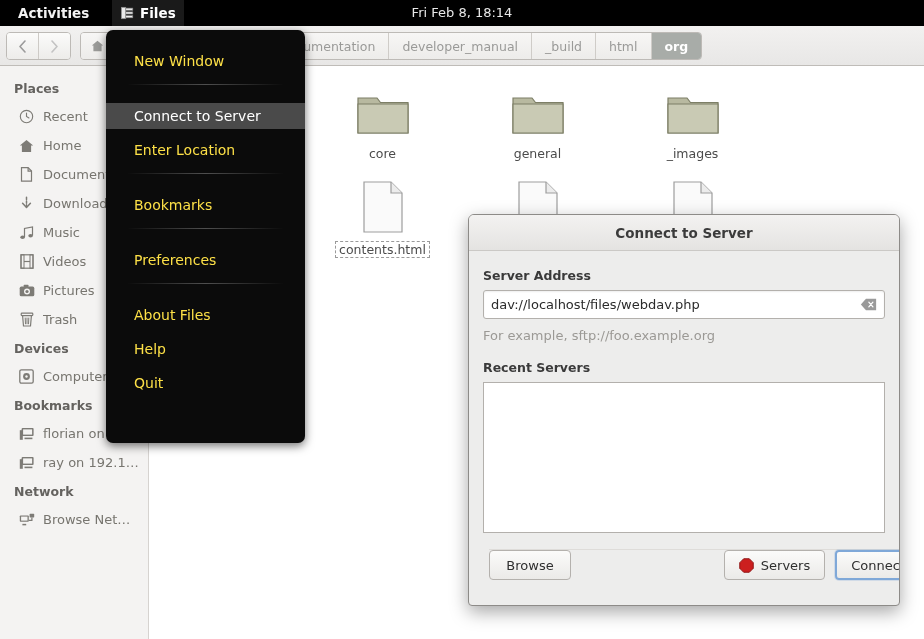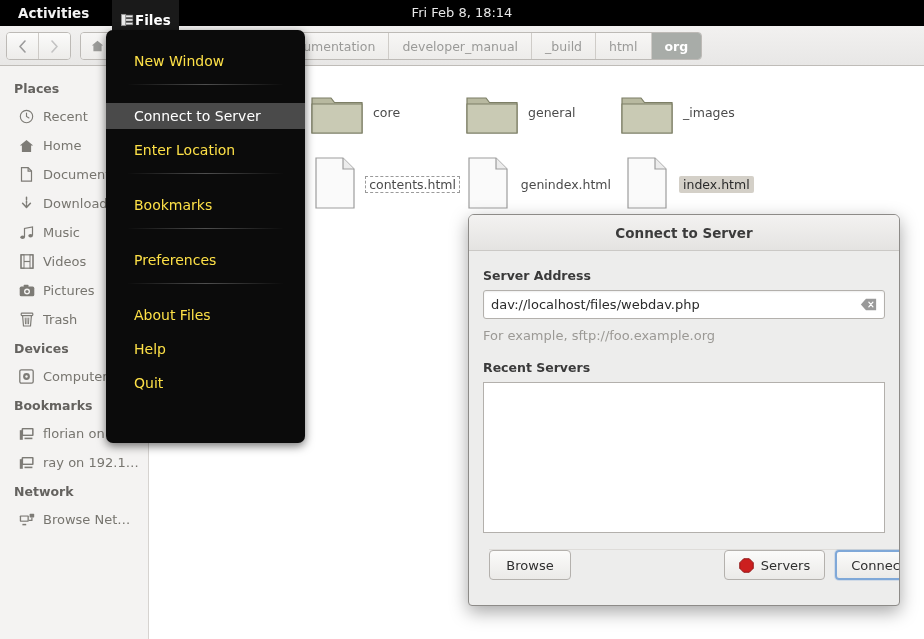--- a/index.html
+++ b/index.html
@@ -30,21 +30,22 @@
     height: 26px; line-height: 26px;
     padding: 0 8px;
     font-weight: bold;
     font-size: 13.5px;
     color: #f2f2f2;
   }
   #appmenu {
     position: absolute; left: 112px; top: 0;
     height: 26px; line-height: 26px;
     display: flex; align-items: center;
-    padding: 7px 8px;
+    gap: 5px;
+    padding: 0 8px;
     background: #1a1a1a;
   }
   #appmenu .applabel {
     font-weight: bold; font-size: 13.5px; color: #ffffff;
   }
   .fm-icon { width: 15px; height: 14px; display:block; }
   #clock {
     position: absolute; left: 0; top: 0;
     width: 924px; height: 26px; line-height: 26px;
     text-align: center;
@@ -156,21 +157,21 @@
   }
   .icongrid {
     position: absolute; top: 14px; left: 0;
     width: 774px;
     display: flex;
     flex-wrap: wrap;
   }
   .fileitem {
     width: 155px;
     margin: 0 0 14px 0;
-    display: flex; align-items: center;
+    display: flex; flex-direction: column; align-items: center;
     padding-top: 0;
   }
   .fileitem .thumb {
     width: 64px; height: 58px;
     display: flex; align-items: flex-end; justify-content: center;
   }
   .fileitem .fname {
     margin-top: 7px;
     font-size: 12.5px;
     color: #4b4b4b;

